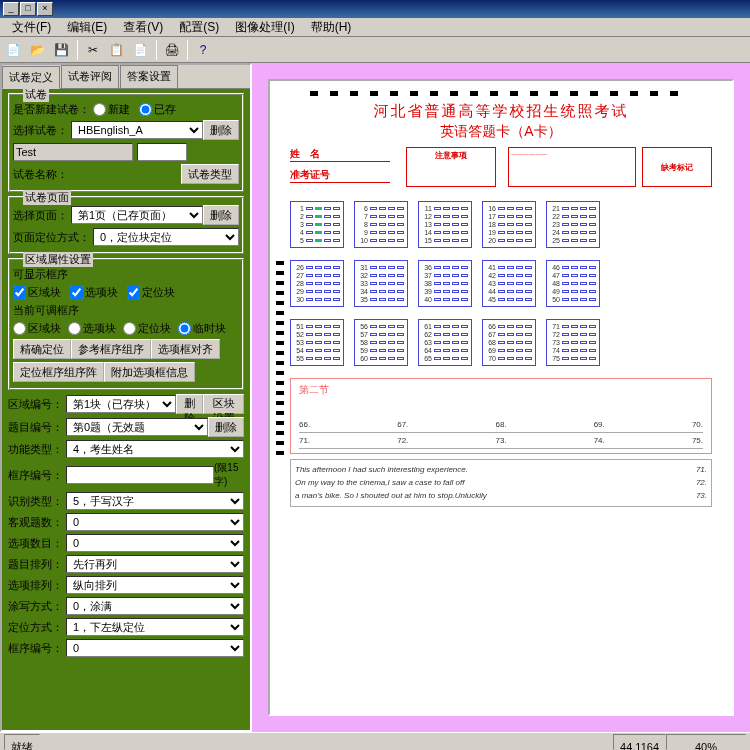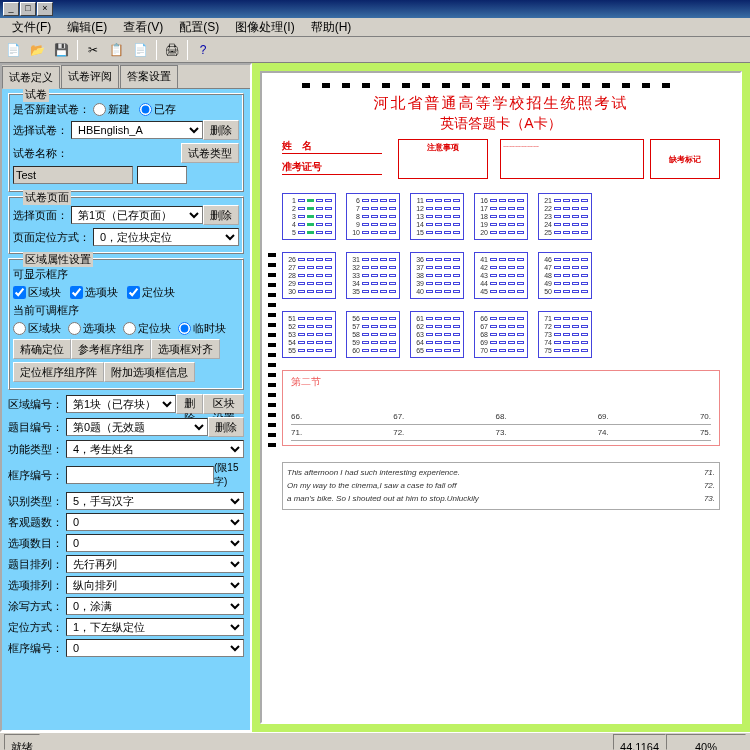--- a/index.html
+++ b/index.html
@@ -6,34 +6,34 @@
 body { background: #fff; width: 750px; height: 750px; overflow: hidden; font-size: 11px; }
 .titlebar { background: linear-gradient(#0a246a, #3a6ea5); color: #fff; height: 18px; display: flex; align-items: center; padding: 0 2px; }
 .titlebar-text { flex: 1; padding-left: 2px; font-size: 11px; }
 .winbtn { width: 16px; height: 14px; background: #c0c0c0; border: 1px solid #fff; border-right-color: #404040; border-bottom-color: #404040; margin-left: 1px; text-align: center; line-height: 10px; font-size: 9px; color: #000; cursor: pointer; }
 .menubar { background: #d4d0c8; height: 19px; display: flex; align-items: center; padding: 0 4px; border-bottom: 1px solid #808080; }
 .menuitem { padding: 1px 8px; cursor: pointer; font-size: 12px; }
 .toolbar { background: #d4d0c8; height: 26px; display: flex; align-items: center; padding: 2px; border-bottom: 1px solid #808080; }
 .tbtn { width: 22px; height: 22px; border: 1px solid #d4d0c8; margin: 0 1px; display: flex; align-items: center; justify-content: center; cursor: pointer; font-size: 12px; }
 .tsep { width: 1px; height: 20px; background: #808080; margin: 0 3px; border-right: 1px solid #fff; }
 .client { display: flex; height: calc(750px - 18px - 19px - 26px - 18px); background: #808080; }
-.left-panel { width: 252px; background: #7dd3fc; border: 2px inset #fff; display: flex; flex-direction: column; overflow: hidden; }
+.left-panel { width: 252px; background: #4d7c0f; border: 2px inset #fff; display: flex; flex-direction: column; overflow: hidden; }
 .tabs { display: flex; background: #d4d0c8; border-bottom: 1px solid #808080; }
 .tab { padding: 3px 6px; font-size: 11px; border: 1px solid #808080; border-bottom: none; background: #d4d0c8; cursor: pointer; margin-right: 1px; }
 .tab.active { background: #d4d0c8; position: relative; top: 1px; border-bottom: 1px solid #d4d0c8; }
 .panel-body { padding: 4px 6px; overflow-y: auto; flex: 1; }
 .group { border: 1px solid #808080; border-left-color: #fff; border-top-color: #fff; box-shadow: inset 1px 1px 0 #808080, inset -1px -1px 0 #fff; padding: 8px 4px 4px; margin-bottom: 4px; position: relative; }
 .group-title { position: absolute; top: -7px; left: 14px; background: #d4d0c8; padding: 0 2px; font-size: 11px; }
 .row { display: flex; align-items: center; margin-bottom: 3px; font-size: 11px; }
 .row label { white-space: nowrap; margin-right: 3px; }
 input[type=text], select { font-size: 11px; padding: 1px 2px; border: 1px inset #808080; background: #fff; height: 18px; }
 input[type=text].dis { background: #d4d0c8; }
 .btn { font-size: 11px; padding: 1px 6px; background: #d4d0c8; border: 1px outset #fff; cursor: pointer; height: 20px; }
 .radio, .check { margin-right: 2px; }
-.right-panel { flex: 1; background: #bef264; padding: 8px; overflow: hidden; position: relative; }
+.right-panel { flex: 1; background: #f0abfc; padding: 16px; overflow: hidden; position: relative; }
 .doc { background: #fff; height: 100%; border: 2px inset #fff; padding: 10px 20px; overflow: hidden; position: relative; }
 .sheet-header { text-align: center; color: #d00; margin-bottom: 4px; }
 .sheet-title { font-size: 15px; letter-spacing: 2px; color: #d00; }
 .sheet-sub { font-size: 14px; color: #d00; margin-top: 2px; }
 .info-row { display: flex; align-items: flex-start; margin-top: 6px; font-size: 10px; color: #d00; font-weight: bold; }
 .info-left { width: 110px; }
 .info-left div { margin-bottom: 6px; }
 .barcode-box { border: 1px solid #d00; width: 90px; height: 40px; margin: 0 6px; font-size: 8px; text-align: center; color: #d00; padding-top: 2px; }
 .instr-box { border: 1px solid #d00; flex: 1; height: 40px; font-size: 6px; color: #d00; padding: 2px; margin: 0 6px; overflow: hidden; }
 .absent-box { border: 1px solid #d00; width: 70px; height: 40px; font-size: 8px; color: #d00; text-align: center; padding-top: 14px; }
@@ -44,21 +44,21 @@
 .q-num { font-size: 7px; color: #333; width: 10px; text-align: right; }
 .bubble { width: 7px; height: 3px; border: 0.5px solid #44d; }
 .bubble.f { background: #2b6; border-color: #2b6; }
 .timing-marks { position: absolute; left: 6px; top: 180px; display: flex; flex-direction: column; gap: 6px; }
 .tm { width: 8px; height: 4px; background: #000; }
 .top-marks { display: flex; gap: 12px; margin-bottom: 6px; padding-left: 20px; }
 .tm2 { width: 8px; height: 5px; background: #000; }
 .pink-box { border: 1px solid #e88; margin-top: 8px; padding: 4px 8px; }
 .pink-title { color: #e55; font-size: 10px; margin-bottom: 20px; }
 .blank-row { display: flex; justify-content: space-between; font-size: 8px; color: #333; border-bottom: 1px solid #aaa; padding: 3px 0; }
-.essay-box { border: 1px solid #aaa; margin-top: 16px; padding: 4px; font-size: 8px; font-style: italic; color: #333; line-height: 1.6; }
+.essay-box { border: 1px solid #aaa; margin-top: 5px; padding: 4px; font-size: 8px; font-style: italic; color: #333; line-height: 1.6; }
 .statusbar { height: 18px; background: #d4d0c8; border-top: 1px solid #fff; display: flex; align-items: center; font-size: 11px; padding: 0 4px; }
 .status-cell { border: 1px inset #d4d0c8; padding: 5px 6px; height: 16px; line-height: 14px; }
 .status-spacer { flex: 1; }
 </style>
 </head>
 <body>
 
 <div class="titlebar">
   <div class="winbtn">_</div>
   <div class="winbtn">□</div>
@@ -105,26 +105,26 @@
           <label>新建</label>
           <input type="radio" class="radio" name="np" checked="" style="margin-left: 6px;">
           <label>已存</label>
         </div>
         <div class="row">
           <label>选择试卷：</label>
           <select style="flex:1"><option>HBEnglish_A</option></select>
           <button class="btn">删除</button>
         </div>
         <div class="row">
+          <input type="text" class="dis" style="width: 120px;" value="Test">
+          <input type="text" style="width: 50px; margin-left: 4px;">
+        </div>
+        <div class="row">
           <label>试卷名称：</label>
           <button class="btn" style="margin-left:auto">试卷类型</button>
-        </div>
-        <div class="row">
-          <input type="text" class="dis" style="width: 120px;" value="Test">
-          <input type="text" style="width: 50px; margin-left: 4px;">
         </div>
       </div>
 
       <div class="group">
         <div class="group-title">试卷页面</div>
         <div class="row">
           <label>选择页面：</label>
           <select style="flex:1"><option>第1页（已存页面）</option></select>
           <button class="btn">删除</button>
         </div>

